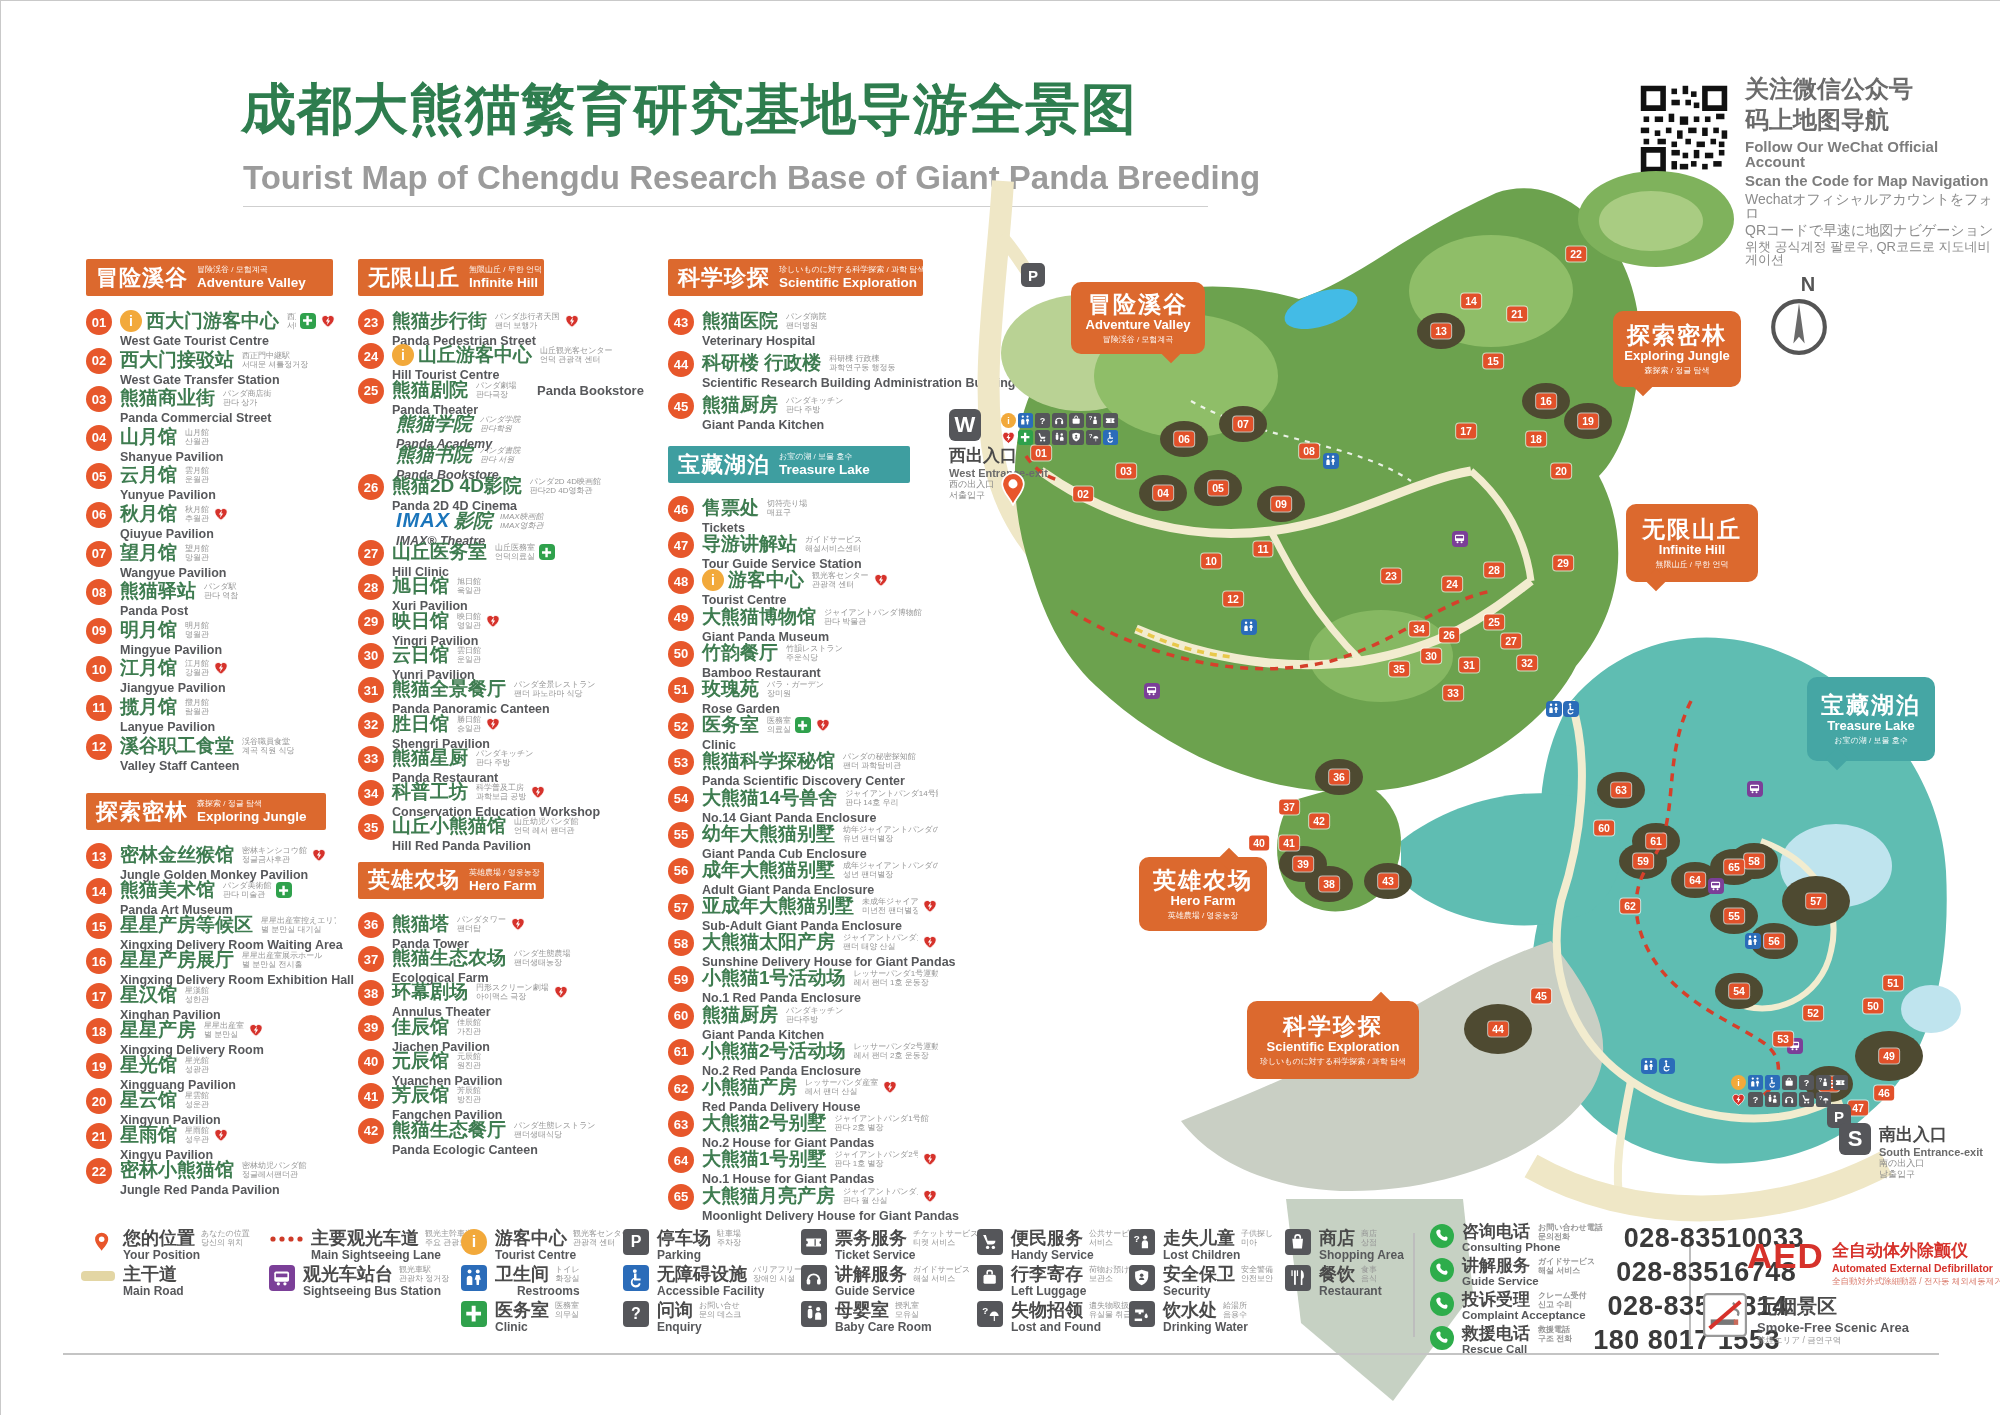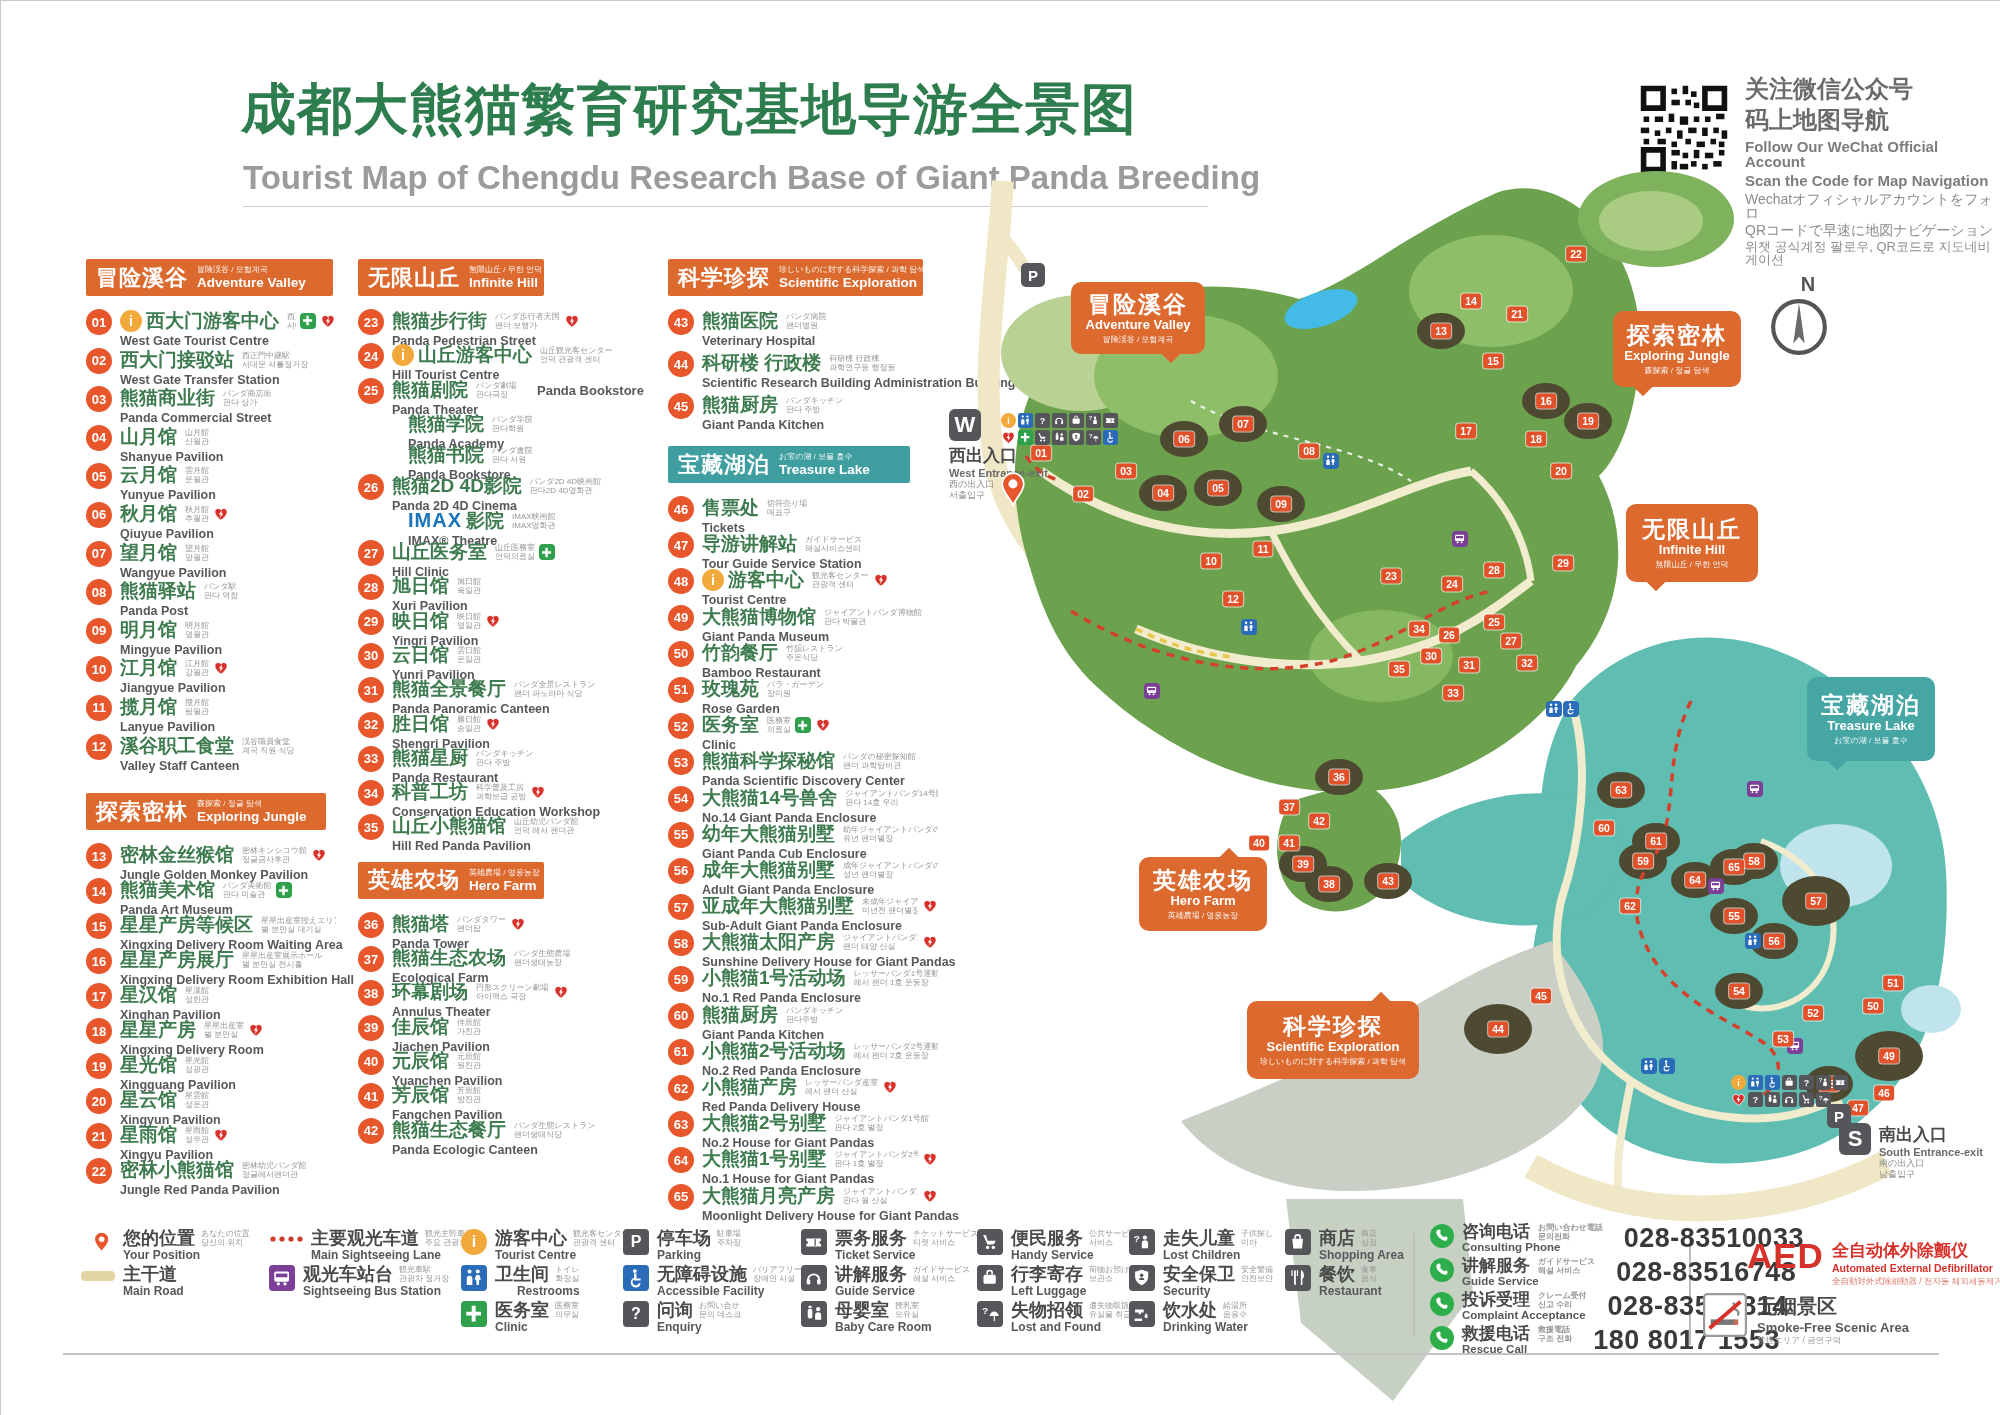--- a/index.html
+++ b/index.html
@@ -30,21 +30,21 @@
   .item .num{flex:none;width:26px;height:26px;border-radius:50%;background:#E7572B;color:#fff;
              font-size:13px;font-weight:bold;display:flex;align-items:center;justify-content:center;margin-top:1px;}
   .item .body{min-width:0;}
   .l1{display:flex;align-items:center;gap:4px;white-space:nowrap;}
   .l1 .cn{font-size:19px;font-weight:bold;color:#3E7C50;}
   .l1 .brand{font-size:20px;font-weight:bold;color:#1B75BB;letter-spacing:1px;}
   .jk{display:inline-flex;flex-direction:column;font-size:8px;line-height:9px;color:#969696;
       margin-left:4px;max-width:120px;overflow:hidden;}
   .jk span{white-space:nowrap;}
   .en-line{font-size:12.5px;font-weight:bold;color:#57585B;line-height:14px;white-space:nowrap;}
-  .item.extra{margin-left:50px;}
+  .item.extra{margin-left:38px;font-style:italic;}
   .ic{display:inline-flex;align-items:center;justify-content:center;border-radius:4px;color:#fff;
       font-weight:bold;flex:none;vertical-align:middle;}
   .ic.round{border-radius:50%;}
   .ic svg{width:82%;height:82%;fill:#fff;}
   .ic.aed svg{width:100%;height:100%;}
   #bookstore-label{position:absolute;left:536px;top:382px;font-size:13px;font-weight:bold;color:#57585B;}
   
   #map-svg{position:absolute;left:930px;top:140px;width:1060px;height:1090px;}
   .mk{position:absolute;transform:translate(-50%,-50%);background:#E2512A;color:#fff;border-radius:3px;
       font-size:10.5px;font-weight:bold;padding:2px 4px;line-height:11px;box-shadow:0 0 0 1px rgba(255,255,255,.65);z-index:6;}

